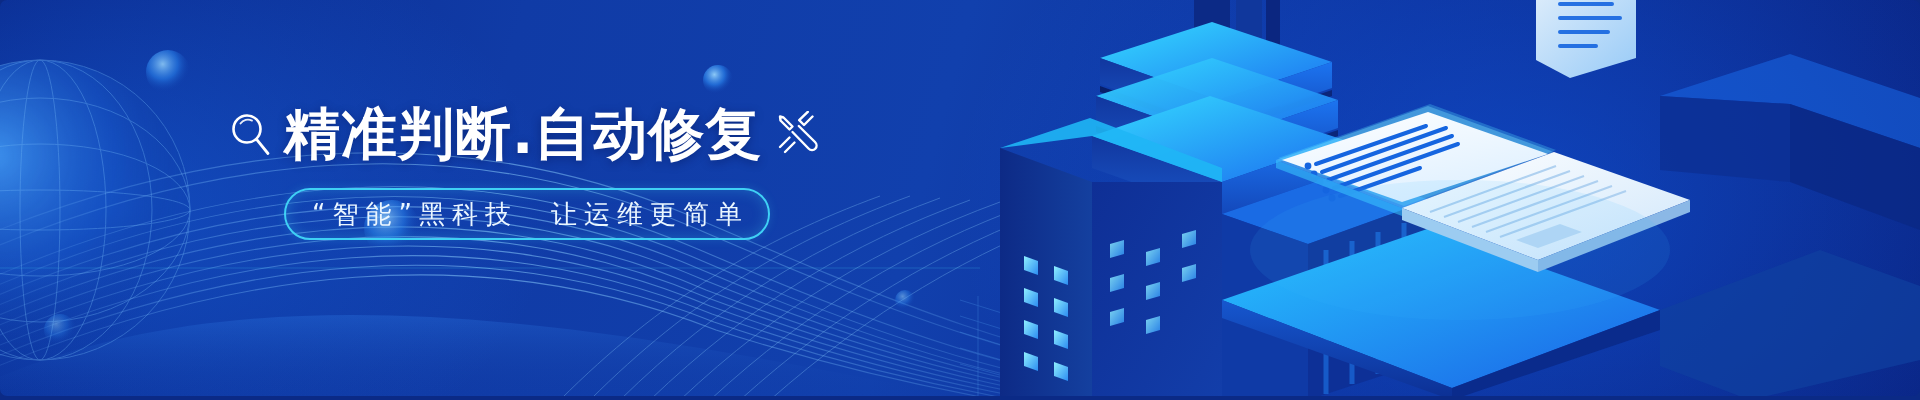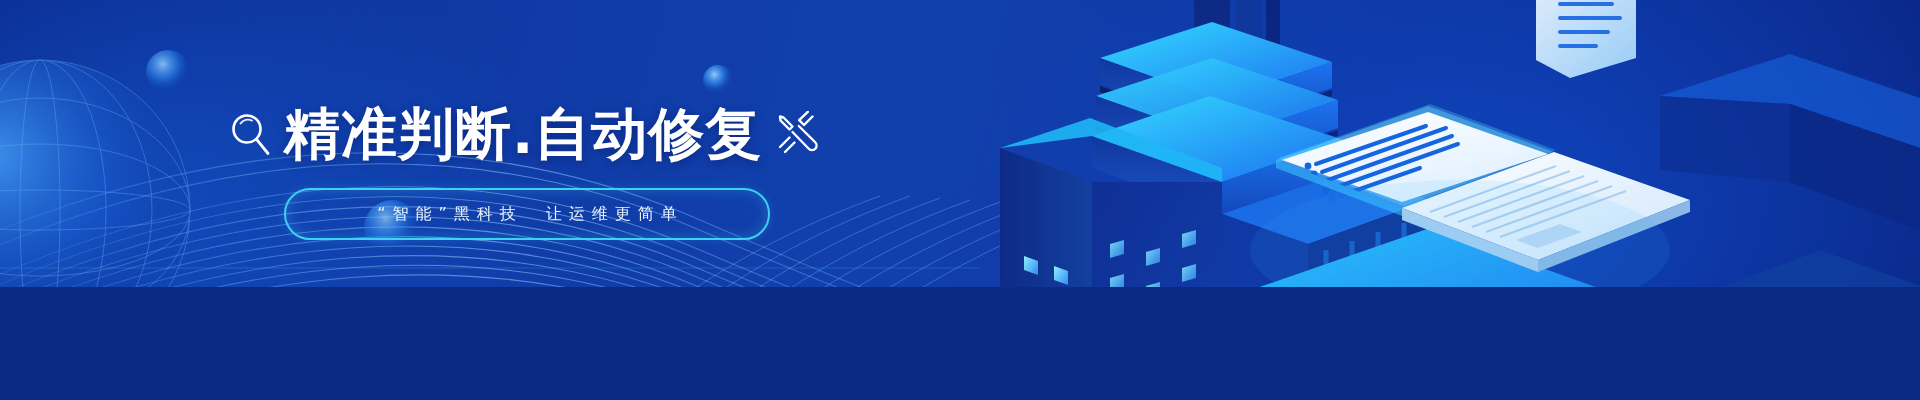--- a/index.html
+++ b/index.html
@@ -1,22 +1,23 @@
 <!DOCTYPE html>
 <html><head>
 <meta charset="utf-8">
 <style>
   html,body{margin:0;padding:0;background:#0b2a86;}
   body{width:1920px;height:400px;overflow:hidden;font-family:"Liberation Sans",sans-serif;}
 
-  .banner{position:relative;width:1920px;height:287px;overflow:hidden;
+  .banner{position:relative;width:1920px;height:396px;overflow:hidden;
     background:
       radial-gradient(620px 420px at 120px 210px, rgba(23,96,220,.55) 0%, rgba(12,46,150,0) 70%),
       radial-gradient(760px 520px at 1500px 200px, rgba(18,92,230,.50) 0%, rgba(10,40,140,0) 72%),
       linear-gradient(105deg,#0a2a8e 0%,#103ba6 26%,#1140ad 48%,#0d3099 70%,#0a2585 100%);
+    border-radius: 7px;
   }
 
   
   .bg-svg{position:absolute;inset:0;width:1920px;height:400px;}
 
   
   .copy{position:absolute;left:228px;top:96px;width:620px;height:210px;}
 
   .headline-row{display:flex;align-items:center;gap:12px;height:76px;}
   .mag-icon{width:44px;height:46px;flex:0 0 44px;}
@@ -28,21 +29,21 @@
   }
   .wrench-icon{width:46px;height:46px;flex:0 0 46px;}
 
   .pill{
     position:absolute;left:56px;top:92px;
     width:482px;height:48px;border:2px solid #3fd0f5;border-radius:26px;
     display:flex;align-items:center;justify-content:center;
     box-shadow:0 0 14px rgba(63,208,245,.28) inset,0 0 10px rgba(63,208,245,.18);
   }
   .pill span{
-    color:#eaf6ff;font-size:16px;letter-spacing:7px;
+    color:#eaf6ff;font-size:26px;letter-spacing:7px;
     font-family:"DejaVu Sans","Liberation Sans",sans-serif;
     text-indent:7px;white-space:nowrap;
   }
 
   
   .illo{position:absolute;left:960px;top:0;width:960px;height:400px;}
 </style>
 </head>
 <body>
 

